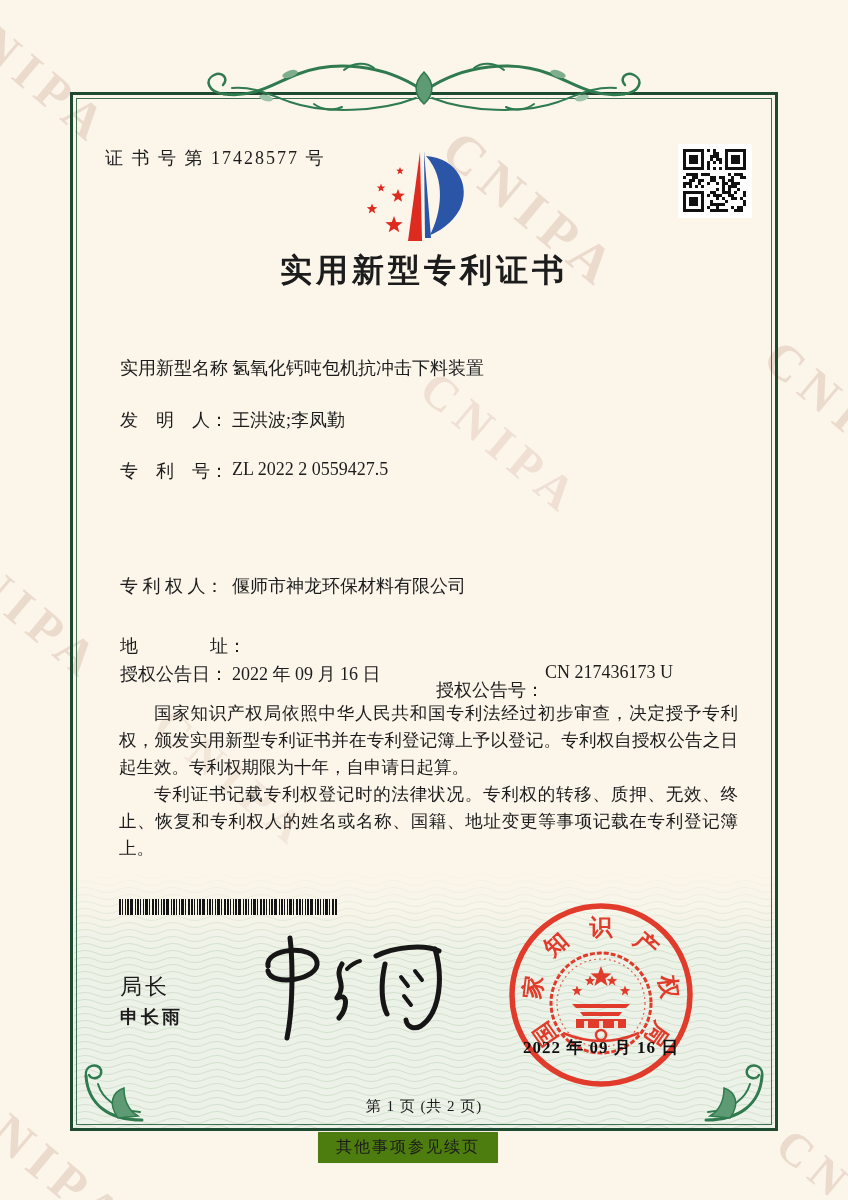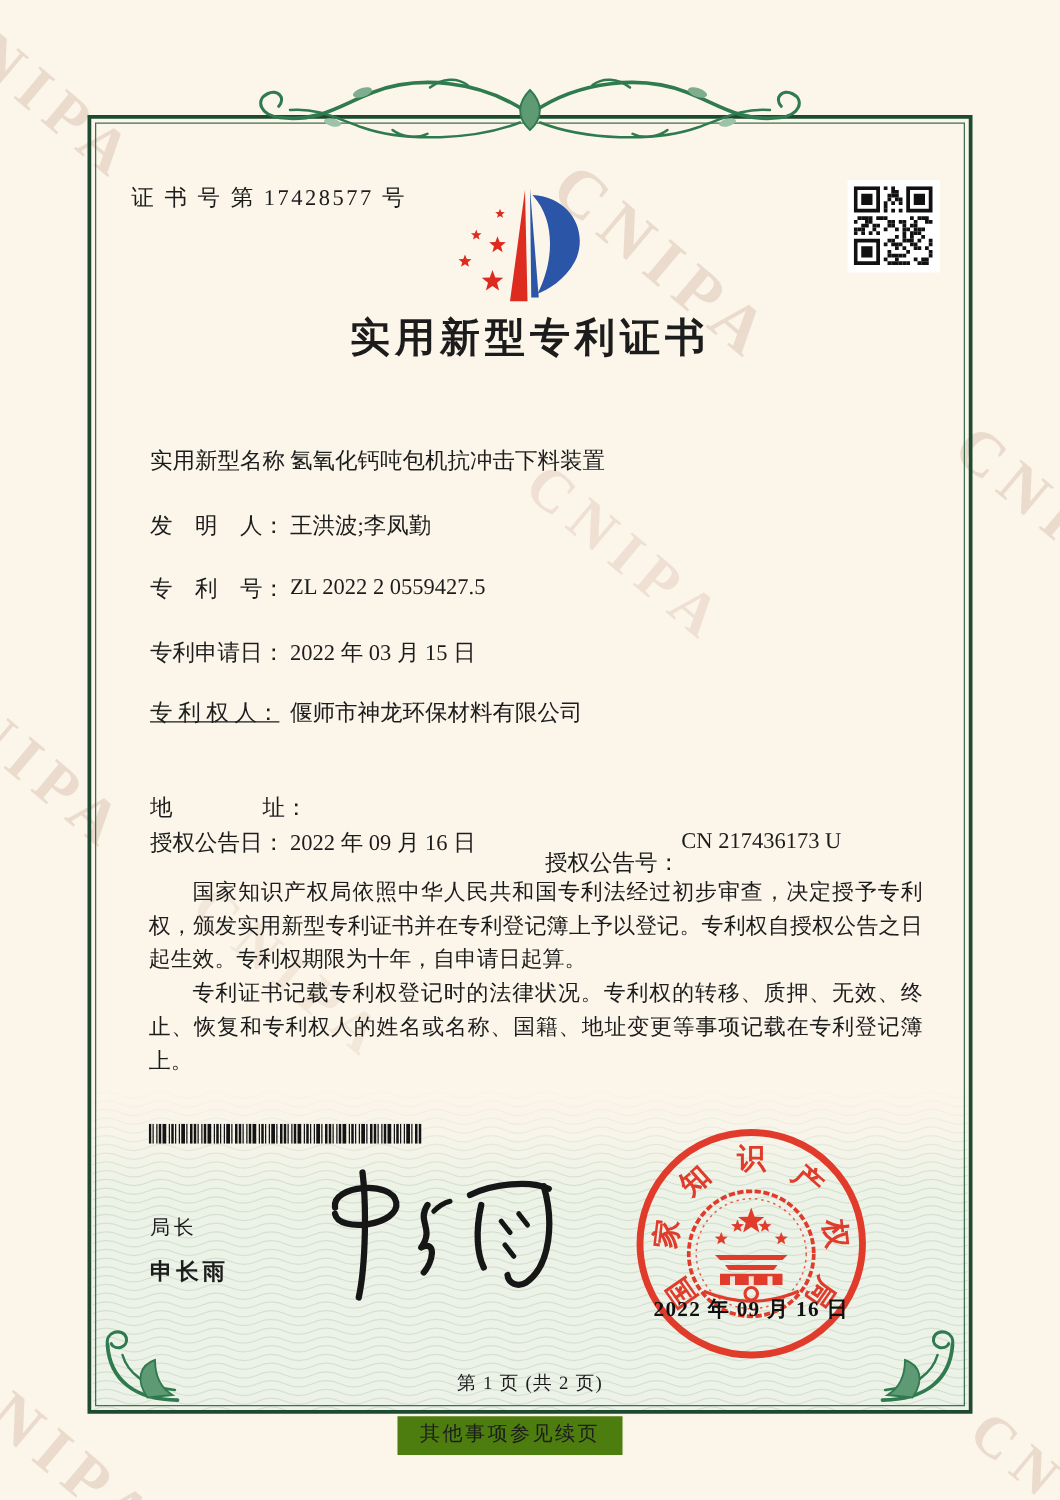--- a/index.html
+++ b/index.html
@@ -25,21 +25,21 @@
   .title{left:124px;top:249px;width:600px;text-align:center;font-size:32px;font-weight:bold;
          letter-spacing:4px;z-index:4;}
   
   .row{position:absolute;left:120px;width:630px;font-size:18px;z-index:4;white-space:nowrap;}
   .row .val{position:absolute;left:112px;top:0;}
   .row .lab2{position:absolute;left:316px;top:16px;text-align:right;}
   .row .val2{position:absolute;left:425px;top:0;}
   .paras{position:absolute;left:119px;top:700px;width:619px;font-size:17.5px;line-height:27px;
          text-align:justify;z-index:4;}
   .paras p{margin:0;text-indent:2em;}
-  .off-title{left:120px;top:972px;font-size:16px;z-index:5;letter-spacing:3px;}
+  .off-title{left:120px;top:972px;font-size:22px;z-index:5;letter-spacing:3px;}
   .off-name{left:120px;top:1005px;font-size:18px;z-index:5;letter-spacing:3px;font-weight:bold;}
   #seal-date{left:491px;top:1036px;width:220px;text-align:center;font-size:17px;font-weight:bold;
              color:#101010;z-index:6;letter-spacing:1px;}
   #page-num{left:70px;top:1097px;width:708px;text-align:center;font-size:15px;z-index:5;letter-spacing:1px;}
   #note{left:318px;top:1137px;z-index:5;}
   #note .box{background:#4d7c0f;padding:6px 18px 8px 18px;font-size:16px;letter-spacing:2px;box-shadow:0 0 2px rgba(0,0,0,0.05);}
   .qrbox{left:678px;top:144px;width:74px;height:74px;background:#fff;z-index:4;}
   .qrbox svg{margin:5px;display:block;}
   .z4{z-index:4;} .z5{z-index:5;}
 </style>
@@ -294,25 +294,21 @@
     <span class="val">王洪波;李凤勤</span>
   </div>
   <div class="row" style="top:356px;">
     <span class="lab">实用新型名称：</span>
     <span class="val">氢氧化钙吨包机抗冲击下料装置</span>
   </div>
   <div class="row" style="top:459px;font-family:Liberation Serif, serif;">
     <span class="lab">专　利　号：</span>
     <span class="val">ZL 2022 2 0559427.5</span>
   </div>
-  <div class="row" style="top:510px;">
-    <span class="lab">专利申请日：</span>
-    <span class="val">2022 年 03 月 15 日</span>
-  </div>
-  <div class="row" style="top:558px;text-decoration:underline;">
+  <div class="row" style="top:574px;">
     <span class="lab">专 利 权 人：</span>
     <span class="val">偃师市神龙环保材料有限公司</span>
   </div>
   <div class="row" style="top:634px;">
     <span class="lab">地　　　　址：</span>
   </div>
   <div class="row" style="top:662px;">
     <span class="lab">授权公告日：</span>
     <span class="val">2022 年 09 月 16 日</span>
     <span class="lab2">授权公告号：</span>

